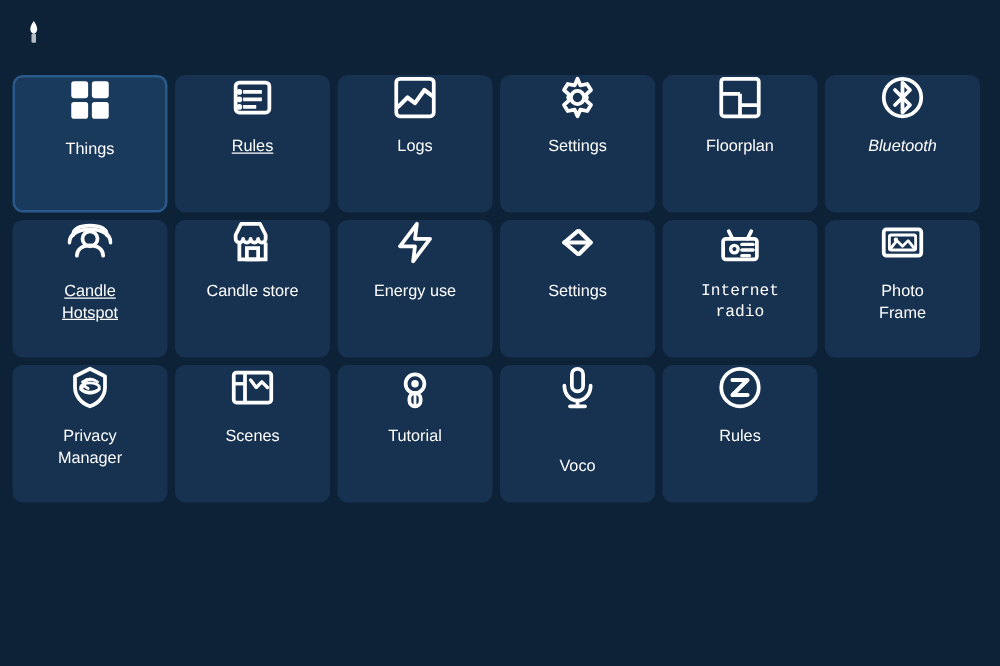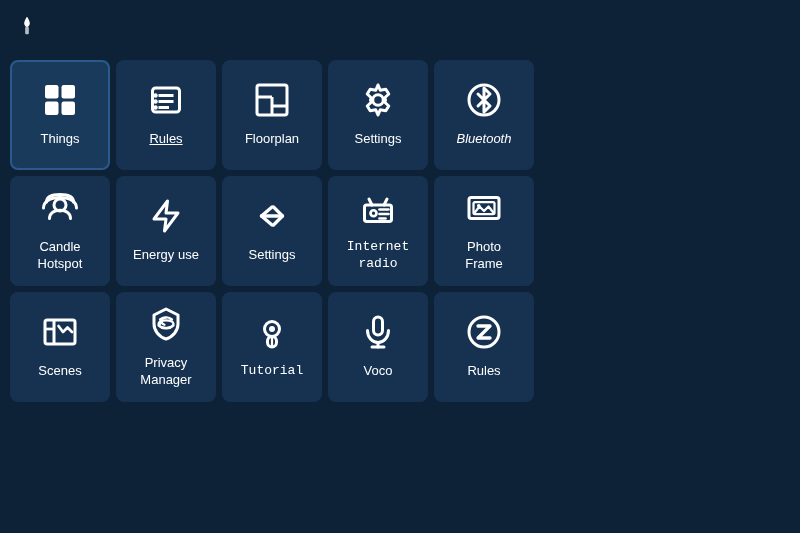--- a/index.html
+++ b/index.html
@@ -32,28 +32,27 @@
       padding: 8px 10px;
       display: flex;
       flex-direction: column;
       gap: 6px;
     }
     .grid-row {
       display: flex;
       gap: 6px;
     }
     .grid-item {
-      width: 100px;
+      width: 124px;
       height: 110px;
       background-color: #163250;
       border-radius: 8px;
       display: flex;
       flex-direction: column;
       align-items: center;
-      justify-content: center;
       gap: 8px;
       cursor: pointer;
       transition: background 0.15s;
       flex-shrink: 0;
     }
     .grid-item.active {
       background-color: #1a3a5c;
       border: 2px solid #2a5a8c;
     }
     .grid-item .item-icon {
@@ -107,52 +106,67 @@
             <line x1="7" y1="13" x2="17" y2="13" stroke="white" stroke-width="2"></line>
             <circle cx="5" cy="9" r="1.5"></circle>
             <circle cx="5" cy="13" r="1.5"></circle>
             <line x1="7" y1="17" x2="14" y2="17" stroke="white" stroke-width="2"></line>
             <circle cx="5" cy="17" r="1.5"></circle>
           </svg></div>
         <div class="item-label" style="white-space: pre-line; text-decoration: underline;">Rules</div>
       </div>
       <div class="grid-item">
         <div class="item-icon"><svg class="icon-svg" viewBox="0 0 24 24">
+            <polyline points="3,17 8,12 12,15 17,8 21,11" fill="none" stroke="white" stroke-width="2.2" stroke-linecap="round" stroke-linejoin="round"></polyline>
+            <rect x="2" y="2" width="20" height="20" rx="2" fill="none" stroke="white" stroke-width="2"></rect>
+          </svg></div>
+        <div class="item-label" style="white-space: pre-line;">Logs</div>
+      </div>
+      <div class="grid-item">
+        <div class="item-icon"><svg class="icon-svg" viewBox="0 0 24 24">
+            <circle cx="12" cy="12" r="3.5" fill="none" stroke="white" stroke-width="2"></circle>
+            <path d="M12 2 L13.5 5.5 L17.2 4.8 L19.2 8 L16.5 10.5 L17 12 L16.5 13.5 L19.2 16 L17.2 19.2 L13.5 18.5 L12 22 L10.5 18.5 L6.8 19.2 L4.8 16 L7.5 13.5 L7 12 L7.5 10.5 L4.8 8 L6.8 4.8 L10.5 5.5 Z" fill="none" stroke="white" stroke-width="2" stroke-linejoin="round"></path>
+          </svg></div>
+        <div class="item-label" style="white-space: pre-line;">Settings</div>
+      </div>
+      <div class="grid-item">
+        <div class="item-icon"><svg class="icon-svg" viewBox="0 0 24 24">
             <rect x="2" y="2" width="20" height="20" rx="1.5" fill="none" stroke="white" stroke-width="2"></rect>
             <line x1="2" y1="10" x2="12" y2="10" stroke="white" stroke-width="2"></line>
             <line x1="12" y1="10" x2="12" y2="22" stroke="white" stroke-width="2"></line>
             <line x1="12" y1="16" x2="22" y2="16" stroke="white" stroke-width="2"></line>
           </svg></div>
         <div class="item-label" style="white-space: pre-line;">Floorplan</div>
       </div>
       <div class="grid-item">
         <div class="item-icon"><svg class="icon-svg" viewBox="0 0 24 24">
-            <circle cx="12" cy="12" r="3.5" fill="none" stroke="white" stroke-width="2"></circle>
-            <path d="M12 2 L13.5 5.5 L17.2 4.8 L19.2 8 L16.5 10.5 L17 12 L16.5 13.5 L19.2 16 L17.2 19.2 L13.5 18.5 L12 22 L10.5 18.5 L6.8 19.2 L4.8 16 L7.5 13.5 L7 12 L7.5 10.5 L4.8 8 L6.8 4.8 L10.5 5.5 Z" fill="none" stroke="white" stroke-width="2" stroke-linejoin="round"></path>
-          </svg></div>
-        <div class="item-label" style="white-space: pre-line;">Settings</div>
-      </div>
-      <div class="grid-item">
-        <div class="item-icon"><svg class="icon-svg" viewBox="0 0 24 24">
             <circle cx="12" cy="12" r="10" fill="none" stroke="white" stroke-width="2"></circle>
             <polyline points="8,8 16,16 12,20 12,4 16,8 8,16" fill="none" stroke="white" stroke-width="2" stroke-linecap="round" stroke-linejoin="round"></polyline>
           </svg></div>
         <div class="item-label" style="white-space: pre-line; font-style: italic;">Bluetooth</div>
       </div>
     </div>
     <div class="grid-row">
       <div class="grid-item">
         <div class="item-icon"><svg class="icon-svg" viewBox="0 0 24 24">
             <path d="M12 14 C14.2 14 16 12.2 16 10 C16 7.8 14.2 6 12 6 C9.8 6 8 7.8 8 10 C8 12.2 9.8 14 12 14 Z" fill="none" stroke="white" stroke-width="2"></path>
             <path d="M5 19 C5 16 7.5 13.5 12 13.5 C16.5 13.5 19 16 19 19" fill="none" stroke="white" stroke-width="2" stroke-linecap="round"></path>
             <path d="M3 8 C3 5 6 3 12 3 C18 3 21 5 21 8" fill="none" stroke="white" stroke-width="2" stroke-linecap="round"></path>
             <path d="M1 12 C1 8 5 5 12 5 C19 5 23 8 23 12" fill="none" stroke="white" stroke-width="2" stroke-linecap="round"></path>
           </svg></div>
-        <div class="item-label" style="white-space: pre-line;">Candle
+        <div class="item-label" style="white-space: pre-line; text-decoration: underline;">Candle
 Hotspot</div>
+      </div>
+      <div class="grid-item">
+        <div class="item-icon"><svg class="icon-svg" viewBox="0 0 24 24">
+            <path d="M6 2 L3 8 L3 10 C3 11.1 3.9 12 5 12 C6.1 12 7 11.1 7 10 C7 11.1 7.9 12 9 12 C10.1 12 11 11.1 11 10 C11 11.1 11.9 12 13 12 C14.1 12 15 11.1 15 10 C15 11.1 15.9 12 17 12 C18.1 12 19 11.1 19 10 L19 8 L16 2 Z" fill="none" stroke="white" stroke-width="2" stroke-linejoin="round"></path>
+            <path d="M5 12 L5 21 L19 21 L19 12" fill="none" stroke="white" stroke-width="2"></path>
+            <rect x="9" y="15" width="6" height="6" fill="none" stroke="white" stroke-width="2"></rect>
+          </svg></div>
+        <div class="item-label" style="white-space: pre-line;">Candle store</div>
       </div>
       <div class="grid-item">
         <div class="item-icon"><svg class="icon-svg" viewBox="0 0 24 24">
             <polygon points="13,2 4,14 12,14 11,22 20,10 12,10" fill="none" stroke="white" stroke-width="2" stroke-linejoin="round"></polygon>
           </svg></div>
         <div class="item-label" style="white-space: pre-line;">Energy use</div>
       </div>
       <div class="grid-item">
         <div class="item-icon"><svg class="icon-svg" viewBox="0 0 24 24">
             <line x1="5" y1="12" x2="19" y2="12" stroke="white" stroke-width="2.2" stroke-linecap="round"></line>
@@ -182,54 +196,54 @@
             <polyline points="5,16 9,11 12,14 15,11 19,16" fill="none" stroke="white" stroke-width="1.5" stroke-linejoin="round"></polyline>
             <circle cx="8.5" cy="10.5" r="1.2"></circle>
           </svg></div>
         <div class="item-label" style="white-space: pre-line;">Photo
 Frame</div>
       </div>
     </div>
     <div class="grid-row">
       <div class="grid-item">
         <div class="item-icon"><svg class="icon-svg" viewBox="0 0 24 24">
+            <path d="M12 2 L4 6 L4 12 C4 16.4 7.4 20.6 12 22 C16.6 20.6 20 16.4 20 12 L20 6 Z" fill="none" stroke="white" stroke-width="2" stroke-linejoin="round"></path>
+            <path d="M8 12 C8 10 9.5 8.5 11 8 C9.8 7.5 9 9 9 10 C9 11 9.5 12 11 12.5" fill="none" stroke="white" stroke-width="1.5" stroke-linecap="round"></path>
+            <path d="M7 13 C9 15 12 15.5 15 14 M9 8.5 C11 7 14 7.5 16 9 M17 13 C15 15 12 15.5 9 14 M15 8.5 C13 7 10 7.5 8 9" fill="none" stroke="white" stroke-width="1.5" stroke-linecap="round"></path>
+            <ellipse cx="12" cy="12" rx="5" ry="2.5" fill="none" stroke="white" stroke-width="1.5"></ellipse>
+          </svg></div>
+        <div class="item-label" style="white-space: pre-line;">Privacy
+Manager</div>
+      </div>
+      <div class="grid-item">
+        <div class="item-icon"><svg class="icon-svg" viewBox="0 0 24 24">
             <rect x="2" y="4" width="20" height="16" rx="1.5" fill="none" stroke="white" stroke-width="2"></rect>
             <line x1="8" y1="4" x2="8" y2="20" stroke="white" stroke-width="2"></line>
             <line x1="2" y1="10" x2="8" y2="10" stroke="white" stroke-width="1.8"></line>
             <polyline points="11,8 14,12 17,9 20,12" fill="none" stroke="white" stroke-width="1.8" stroke-linecap="round" stroke-linejoin="round"></polyline>
           </svg></div>
         <div class="item-label" style="white-space: pre-line;">Scenes</div>
       </div>
       <div class="grid-item">
         <div class="item-icon"><svg class="icon-svg" viewBox="0 0 24 24">
-            <path d="M12 2 L4 6 L4 12 C4 16.4 7.4 20.6 12 22 C16.6 20.6 20 16.4 20 12 L20 6 Z" fill="none" stroke="white" stroke-width="2" stroke-linejoin="round"></path>
-            <path d="M8 12 C8 10 9.5 8.5 11 8 C9.8 7.5 9 9 9 10 C9 11 9.5 12 11 12.5" fill="none" stroke="white" stroke-width="1.5" stroke-linecap="round"></path>
-            <path d="M7 13 C9 15 12 15.5 15 14 M9 8.5 C11 7 14 7.5 16 9 M17 13 C15 15 12 15.5 9 14 M15 8.5 C13 7 10 7.5 8 9" fill="none" stroke="white" stroke-width="1.5" stroke-linecap="round"></path>
-            <ellipse cx="12" cy="12" rx="5" ry="2.5" fill="none" stroke="white" stroke-width="1.5"></ellipse>
-          </svg></div>
-        <div class="item-label" style="white-space: pre-line;">Privacy
-Manager</div>
-      </div>
-      <div class="grid-item">
-        <div class="item-icon"><svg class="icon-svg" viewBox="0 0 24 24">
             <circle cx="12" cy="10" r="5" fill="none" stroke="white" stroke-width="2"></circle>
             <circle cx="12" cy="10" r="2" fill="white"></circle>
             <rect x="9" y="15" width="6" height="7" rx="3" fill="none" stroke="white" stroke-width="2"></rect>
             <line x1="12" y1="15" x2="12" y2="22" stroke="white" stroke-width="1.5"></line>
           </svg></div>
-        <div class="item-label" style="white-space: pre-line; font-family: Liberation Mono, monospace;">Tutorial</div>
+        <div class="item-label" style="white-space: pre-line;">Tutorial</div>
       </div>
       <div class="grid-item">
         <div class="item-icon"><svg class="icon-svg" viewBox="0 0 24 24">
             <rect x="9" y="2" width="6" height="12" rx="3" fill="none" stroke="white" stroke-width="2"></rect>
             <path d="M5 11 C5 15.4 8.1 19 12 19 C15.9 19 19 15.4 19 11" fill="none" stroke="white" stroke-width="2" stroke-linecap="round"></path>
             <line x1="12" y1="19" x2="12" y2="22" stroke="white" stroke-width="2" stroke-linecap="round"></line>
             <line x1="8" y1="22" x2="16" y2="22" stroke="white" stroke-width="2" stroke-linecap="round"></line>
           </svg></div>
-        <div class="item-label" style="white-space: pre-line;">Voco</div>
+        <div class="item-label" style="white-space: pre-line; margin-top: 24px;">Voco</div>
       </div>
       <div class="grid-item">
         <div class="item-icon"><svg class="icon-svg" viewBox="0 0 24 24">
             <circle cx="12" cy="12" r="10" fill="none" stroke="white" stroke-width="2"></circle>
             <path d="M8 8 L16 8 L8 16 L16 16" fill="none" stroke="white" stroke-width="2.2" stroke-linecap="round" stroke-linejoin="round"></path>
           </svg></div>
         <div class="item-label" style="white-space: pre-line;">Rules</div>
       </div>
     </div>
   </div>

